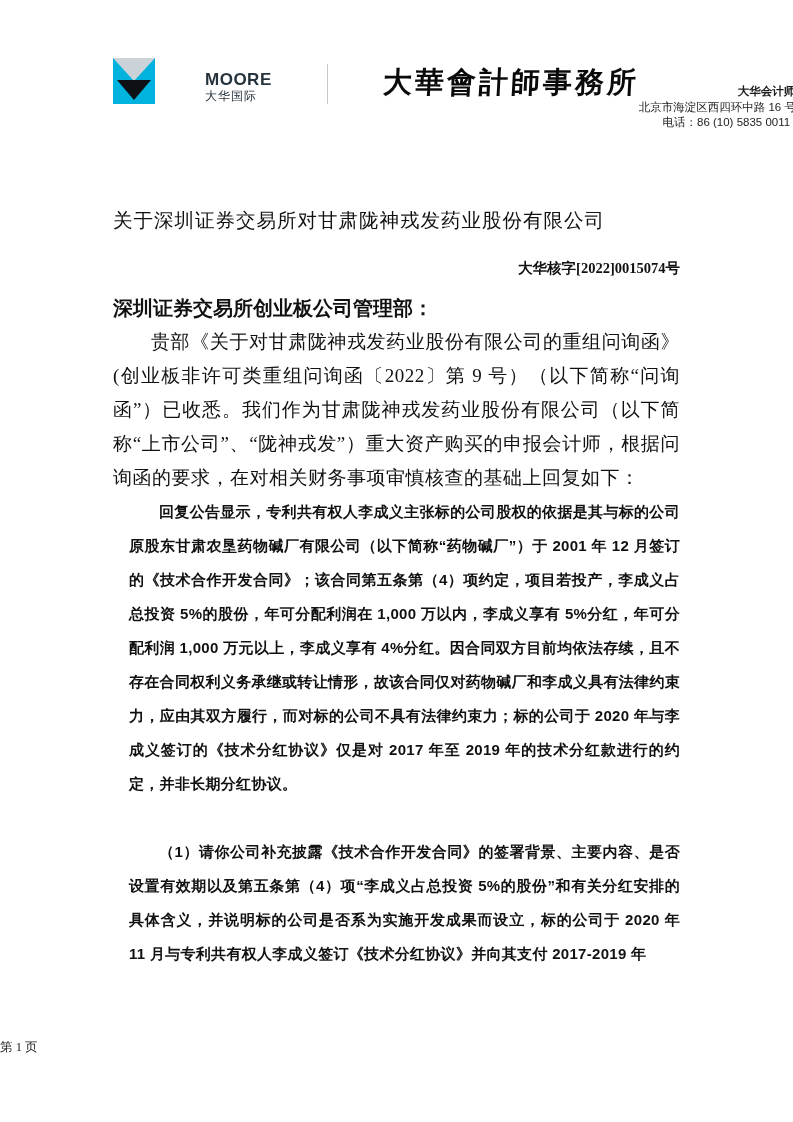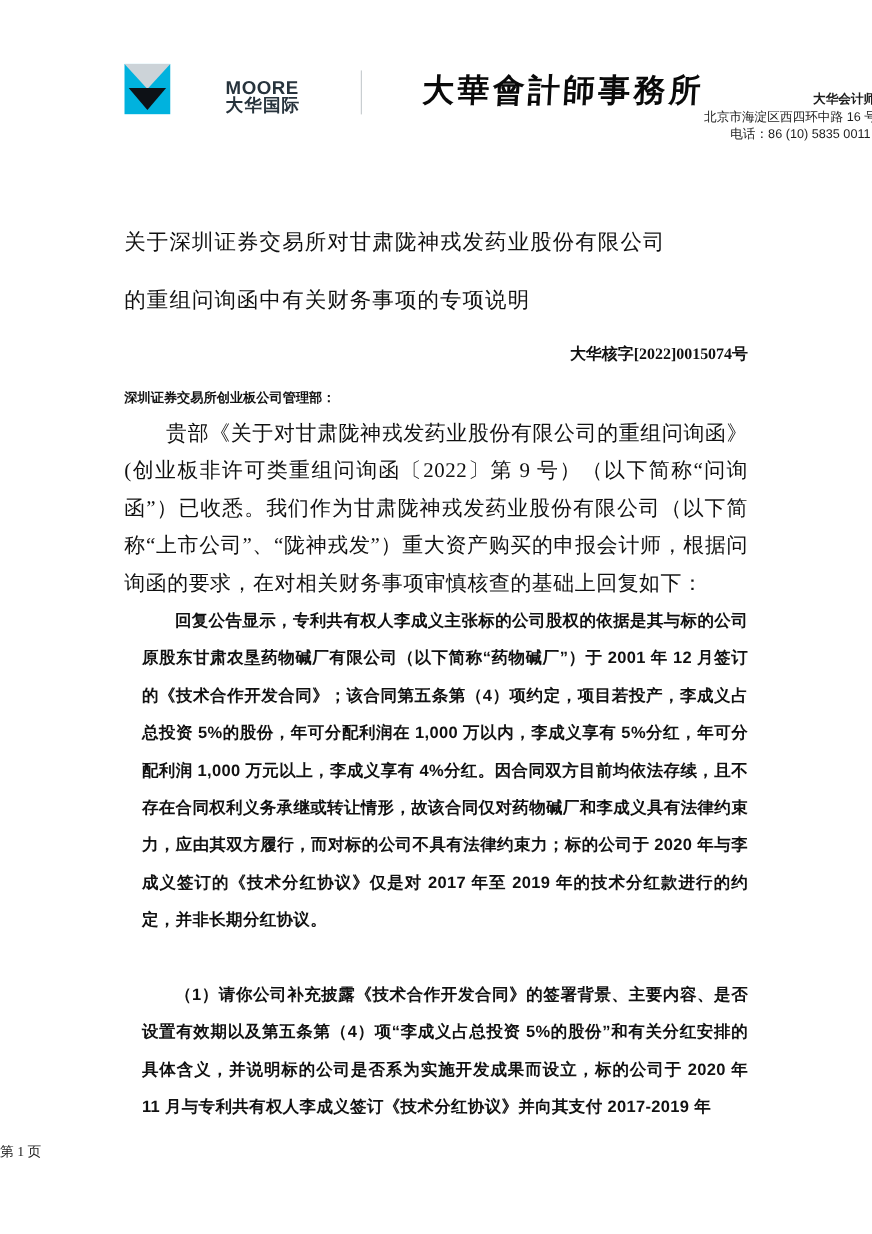--- a/index.html
+++ b/index.html
@@ -24,21 +24,21 @@
   .logo-row { display: flex; align-items: flex-end; gap: 41px; }
   .logo-mark { width: 42px; height: 46px; display: block; }
   .brand-text {
     margin-left: 9px;
     margin-top: 6px;
     font-family: "Liberation Sans", sans-serif;
     color: #27333c;
     white-space: nowrap;
   }
   .brand-en { font-size: 17px; font-weight: bold; letter-spacing: 0.5px; line-height: 18px; }
-  .brand-cn { font-size: 16px; font-weight: bold; line-height: 15px; letter-spacing: 1px; }
+  .brand-cn { font-size: 12px; font-weight: normal; line-height: 15px; letter-spacing: 1px; }
   .vdivider { width: 1px; height: 40px; background: #c4c9cd; margin: 3px 14px 0 14px; }
   .calligraphy {
     font-family: "DejaVu Serif", serif;
     font-size: 29px;
     font-weight: 700;
     letter-spacing: 3px;
     line-height: 44px;
     color: #0a0a0a;
     transform: skewX(-3deg);
     white-space: nowrap;
@@ -76,21 +76,21 @@
     margin-top: 12px;
     text-align: right;
     font-weight: bold;
     font-size: 14.5px;
   }
 
   
   .salutation {
     margin-top: 13px;
     font-weight: bold;
-    font-size: 12px;
+    font-size: 20px;
     line-height: 34px;
   }
   .para {
     font-size: 19px;
     line-height: 34px;
     text-align: justify;
     text-indent: 2em;
     letter-spacing: 0.5px;
   }
   .question-heading {
@@ -143,21 +143,20 @@
     <div class="contact">
       <div class="firm">大华会计师事务所（特殊普通合伙）</div>
       <div>北京市海淀区西四环中路 16 号院 7 号楼 12 层 [100039]</div>
       <div>电话：86 (10) 5835 0011 传真：86 (10) 5835 0006</div>
       <div><span class="website">www.dahua-cpa.com</span></div>
     </div>
   </div>
 
   <div class="doc-title">
     <div>关于深圳证券交易所对甘肃陇神戎发药业股份有限公司</div>
-    <div>的重组问询函中有关财务事项的专项说明</div>
   </div>
 
   <div class="doc-number">大华核字[2022]0015074号</div>
 
   <div class="salutation">深圳证券交易所创业板公司管理部：</div>
 
   <p class="para">贵部《关于对甘肃陇神戎发药业股份有限公司的重组问询函》(创业板非许可类重组问询函〔2022〕第 9 号）（以下简称“问询函”）已收悉。我们作为甘肃陇神戎发药业股份有限公司（以下简称“上市公司”、“陇神戎发”）重大资产购买的申报会计师，根据问询函的要求，在对相关财务事项审慎核查的基础上回复如下：</p>
 
 
   <p class="para bold">回复公告显示，专利共有权人李成义主张标的公司股权的依据是其与标的公司原股东甘肃农垦药物碱厂有限公司（以下简称“药物碱厂”）于 2001 年 12 月签订的《技术合作开发合同》；该合同第五条第（4）项约定，项目若投产，李成义占总投资 5%的股份，年可分配利润在 1,000 万以内，李成义享有 5%分红，年可分配利润 1,000 万元以上，李成义享有 4%分红。因合同双方目前均依法存续，且不存在合同权利义务承继或转让情形，故该合同仅对药物碱厂和李成义具有法律约束力，应由其双方履行，而对标的公司不具有法律约束力；标的公司于 2020 年与李成义签订的《技术分红协议》仅是对 2017 年至 2019 年的技术分红款进行的约定，并非长期分红协议。</p>

